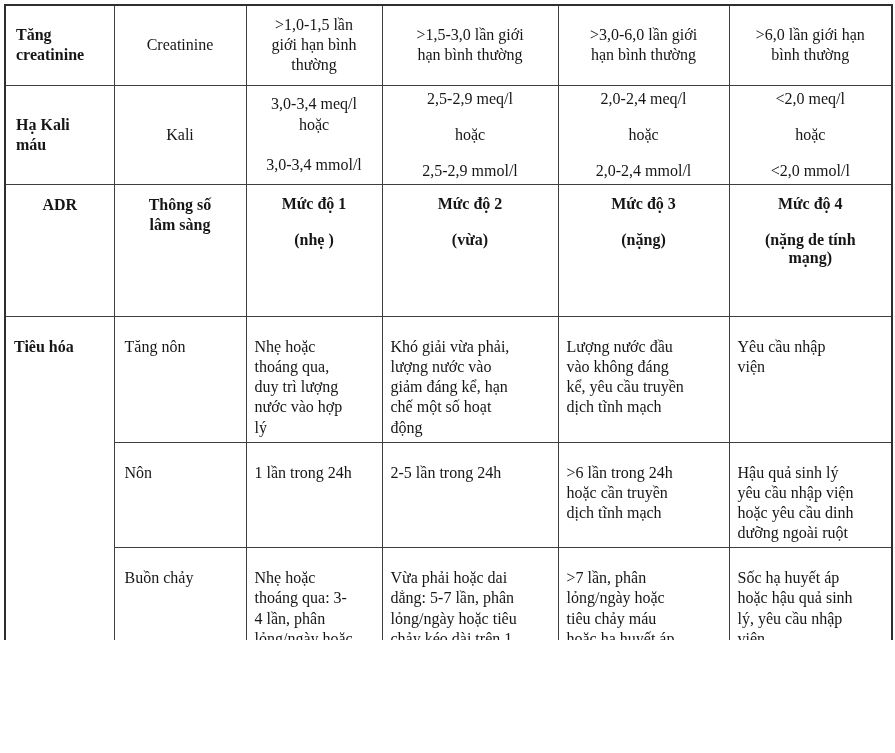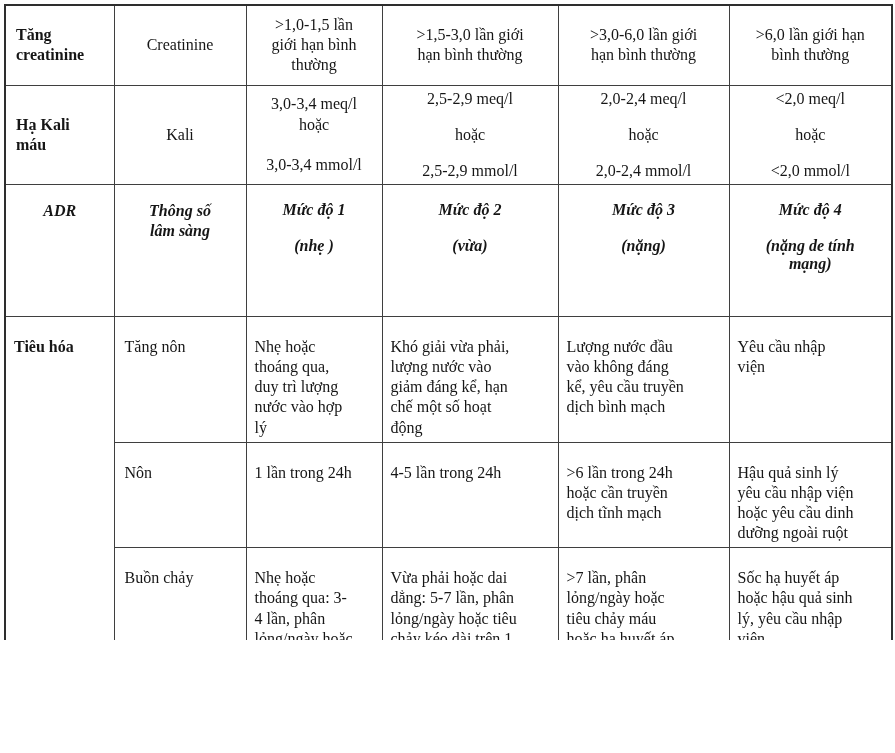--- a/index.html
+++ b/index.html
@@ -24,21 +24,21 @@
     overflow:hidden;
     line-height:1.26;
   }
   .bold{font-weight:bold;}
   .left{text-align:left;}
   .padL{padding-left:10px;}
   .spread{line-height:1.13;}
   tr.r1{height:80px;}
   tr.r2{height:94px;}
   tr.r3{height:132px;}
-  tr.r3 td{vertical-align:top;padding-top:16px;font-style:italic;}
+  tr.r3 td{vertical-align:top;padding-top:10px;}
   tr.r4{height:124px;}
   tr.r5{height:94px;margin-top:31px;}
   tr.r6{height:213px;}
   tr.r7{height:24px;}
   tr.r4 td, tr.r5 td, tr.r6 td{vertical-align:top;text-align:left;padding-top:20px;}
   td.groupcell{vertical-align:middle;text-align:center;font-weight:bold;}
 </style>
 </head>
 <body>
 
@@ -118,28 +118,28 @@
 nước vào hợp
 lý</td>
         <td>Khó giải vừa phải,
 lượng nước vào
 giảm đáng kể, hạn
 chế một số hoạt
 động</td>
         <td>Lượng nước đầu
 vào không đáng
 kể, yêu cầu truyền
-dịch bình mạch</td>
+dịch tĩnh mạch</td>
         <td>Yêu cầu nhập
 viện</td>
       </tr>
       <tr class="r5">
         <td class="padL">Nôn</td>
         <td>1 lần trong 24h</td>
-        <td>4-5 lần trong 24h</td>
+        <td>2-5 lần trong 24h</td>
         <td>&gt;6 lần trong 24h
 hoặc cần truyền
 dịch tĩnh mạch</td>
         <td>Hậu quả sinh lý
 yêu cầu nhập viện
 hoặc yêu cầu dinh
 dưỡng ngoài ruột</td>
       </tr>
       <tr class="r6">
         <td class="padL">Buồn chảy</td>

